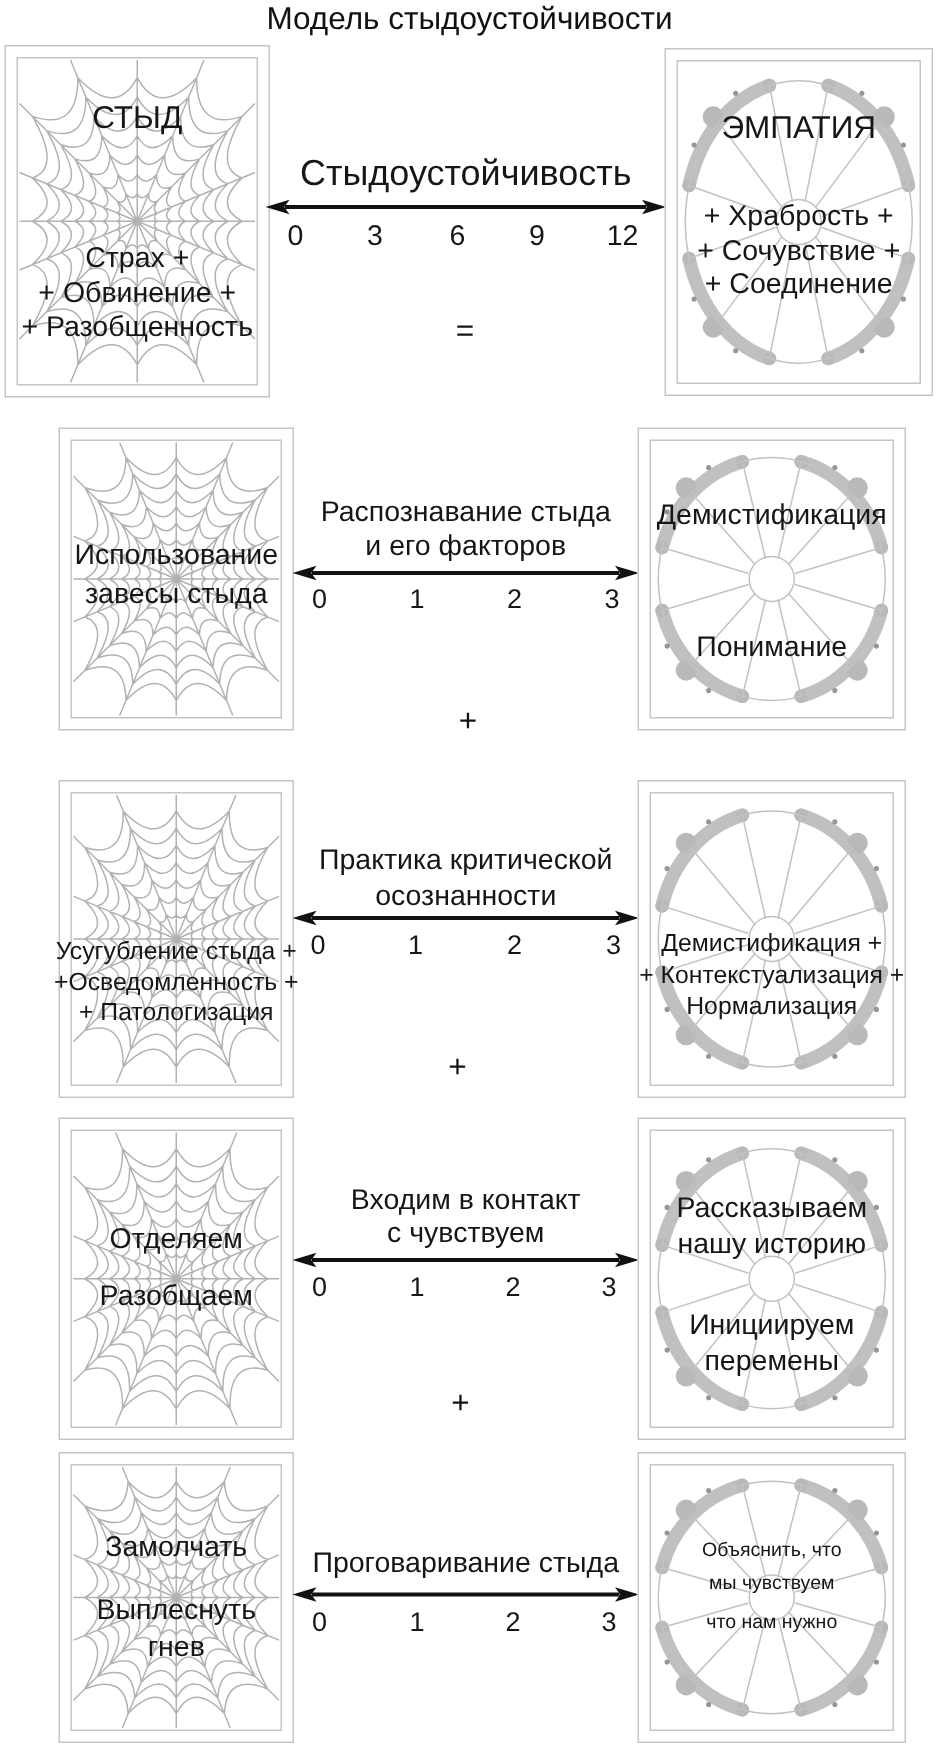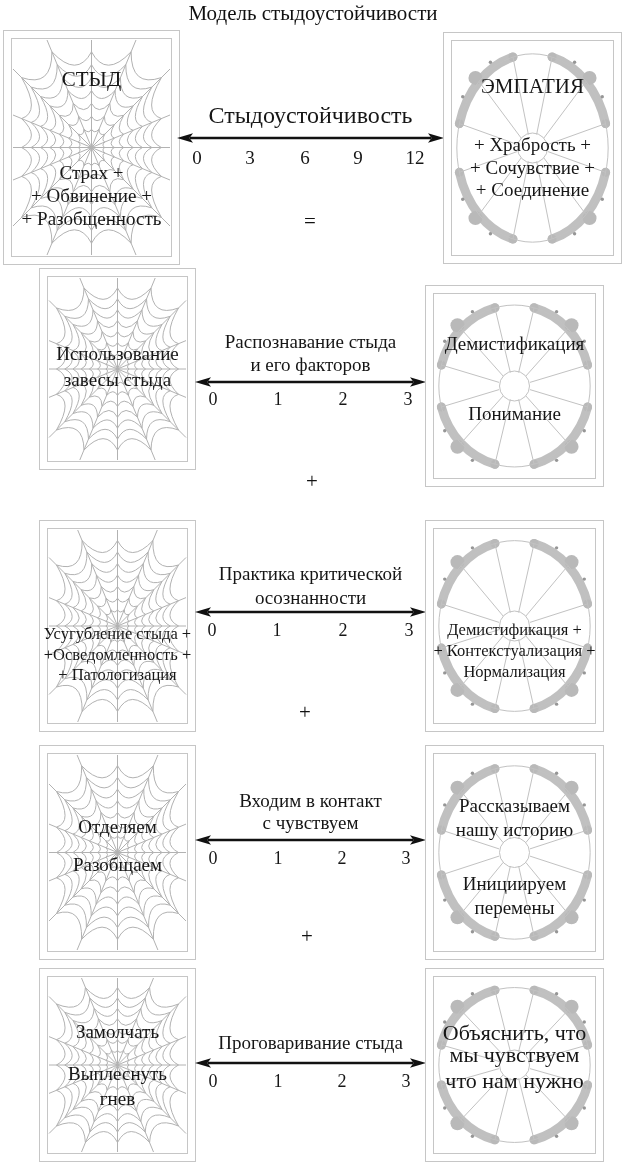--- a/index.html
+++ b/index.html
@@ -1,31 +1,31 @@
 <!DOCTYPE html>
 <html><head>
 <meta charset="utf-8">
 <style>
   html,body{margin:0;padding:0;background:#ffffff;}
   #canvas{
     position:relative;width:626px;height:1164px;background:#ffffff;
-    font-family:Liberation Serif, serif;color:#161616;
+    font-family:Liberation Sans, sans-serif;color:#161616;
     overflow:hidden;
   }
   .title{position:absolute;left:0;top:1px;width:626px;text-align:center;
     font-size:21px;color:#111;}
   .box{position:absolute;border:1px solid #c6c6c6;background:#fff;}
   .inner{position:absolute;inset:7px;border:1px solid #c6c6c6;}
   .art{position:absolute;left:8px;top:8px;}
   .bt{position:absolute;left:-12px;right:-12px;text-align:center;color:#161616;}
   .bt div{white-space:nowrap;}
   .f19{font-size:19px;line-height:23px;}
   .f21{font-size:21px;line-height:26px;}
   .f165{font-size:16.5px;line-height:20.5px;}
-  .f175{font-size:22px;line-height:21.5px;}
+  .f175{font-size:13px;line-height:21.5px;}
   .mid-label{position:absolute;text-align:center;font-size:19px;line-height:23px;white-space:nowrap;}
   .ticks{position:absolute;height:24px;}
   .tk{position:absolute;transform:translateX(-50%);font-size:18px;line-height:22px;}
   .tk1{font-size:19px;}
   .op{position:absolute;width:28px;text-align:center;font-size:21px;color:#111;}
   svg{display:block;}
 </style>
 </head>
 <body>
 
@@ -104,21 +104,21 @@
         <line x1="95.9548132206251" y1="103.37653336856471" x2="153.5916072752938" y2="82.62959871314665" stroke="#c2c2c2" stroke-width="1"></line>
       </svg>
     <div class="bt f21" style="top:40px">ЭМПАТИЯ</div>
     <div class="bt f19" style="top:101px;line-height:22.5px">
       <div>+ Храбрость +</div>
       <div>+ Сочувствие +</div>
       <div>+ Соединение</div>
     </div>
   </div>
 
-  <div class="box" style="left:39px;top:268px;width:155px;height:200px">
+  <div class="box" style="left:39px;top:285px;width:155px;height:200px">
     <div class="inner"></div>
     <svg class="art" width="139" height="184" viewBox="0 0 139 184">
         <path d="M69.5 92L138.0 92.0M69.5 92L138.0 120.4M69.5 92L138.0 160.5M69.5 92L107.2 183.0M69.5 92L69.5 183.0M69.5 92L31.8 183.0M69.5 92L1.0 160.5M69.5 92L1.0 120.4M69.5 92L1.0 92.0M69.5 92L1.0 63.6M69.5 92L1.0 23.5M69.5 92L31.8 1.0M69.5 92L69.5 1.0M69.5 92L107.2 1.0M69.5 92L138.0 23.5M69.5 92L138.0 63.6M81.1 92.0Q77.9 93.7 81.1 96.8M81.1 96.8Q77.9 97.9 81.1 103.6M81.1 103.6Q76.0 101.8 75.9 107.5M75.9 107.5Q71.8 103.1 69.5 107.5M69.5 107.5Q67.2 103.1 63.1 107.5M63.1 107.5Q63.0 101.8 57.9 103.6M57.9 103.6Q61.1 97.9 57.9 96.8M57.9 96.8Q61.1 93.7 57.9 92.0M57.9 92.0Q61.1 90.3 57.9 87.2M57.9 87.2Q61.1 86.1 57.9 80.4M57.9 80.4Q63.0 82.2 63.1 76.5M63.1 76.5Q67.2 80.9 69.5 76.5M69.5 76.5Q71.8 80.9 75.9 76.5M75.9 76.5Q76.0 82.2 81.1 80.4M81.1 80.4Q77.9 86.1 81.1 87.2M81.1 87.2Q77.9 90.3 81.1 92.0M89.4 92.0Q83.8 95.0 89.4 100.2M89.4 100.2Q83.8 102.1 89.4 111.9M89.4 111.9Q80.6 108.7 80.4 118.4M80.4 118.4Q73.4 111.0 69.5 118.4M69.5 118.4Q65.6 111.0 58.6 118.4M58.6 118.4Q58.4 108.7 49.6 111.9M49.6 111.9Q55.2 102.1 49.6 100.2M49.6 100.2Q55.2 95.0 49.6 92.0M49.6 92.0Q55.2 89.0 49.6 83.8M49.6 83.8Q55.2 81.9 49.6 72.1M49.6 72.1Q58.4 75.3 58.6 65.6M58.6 65.6Q65.6 73.0 69.5 65.6M69.5 65.6Q73.4 73.0 80.4 65.6M80.4 65.6Q80.6 75.3 89.4 72.1M89.4 72.1Q83.8 81.9 89.4 83.8M89.4 83.8Q83.8 89.0 89.4 92.0M97.6 92.0Q89.7 96.2 97.6 103.6M97.6 103.6Q89.7 106.3 97.6 120.1M97.6 120.1Q85.2 115.5 85.0 129.3M85.0 129.3Q75.1 118.9 69.5 129.3M69.5 129.3Q63.9 118.9 54.0 129.3M54.0 129.3Q53.8 115.5 41.4 120.1M41.4 120.1Q49.3 106.3 41.4 103.6M41.4 103.6Q49.3 96.2 41.4 92.0M41.4 92.0Q49.3 87.8 41.4 80.4M41.4 80.4Q49.3 77.7 41.4 63.9M41.4 63.9Q53.8 68.5 54.0 54.7M54.0 54.7Q63.9 65.1 69.5 54.7M69.5 54.7Q75.1 65.1 85.0 54.7M85.0 54.7Q85.2 68.5 97.6 63.9M97.6 63.9Q89.7 77.7 97.6 80.4M97.6 80.4Q89.7 87.8 97.6 92.0M105.8 92.0Q95.6 97.4 105.8 107.0M105.8 107.0Q95.6 110.5 105.8 128.3M105.8 128.3Q89.8 122.4 89.5 140.2M89.5 140.2Q76.7 126.7 69.5 140.2M69.5 140.2Q62.3 126.7 49.5 140.2M49.5 140.2Q49.2 122.4 33.2 128.3M33.2 128.3Q43.4 110.5 33.2 107.0M33.2 107.0Q43.4 97.4 33.2 92.0M33.2 92.0Q43.4 86.6 33.2 77.0M33.2 77.0Q43.4 73.5 33.2 55.7M33.2 55.7Q49.2 61.6 49.5 43.8M49.5 43.8Q62.3 57.3 69.5 43.8M69.5 43.8Q76.7 57.3 89.5 43.8M89.5 43.8Q89.8 61.6 105.8 55.7M105.8 55.7Q95.6 73.5 105.8 77.0M105.8 77.0Q95.6 86.6 105.8 92.0M114.0 92.0Q101.6 98.6 114.0 110.4M114.0 110.4Q101.6 114.7 114.0 136.5M114.0 136.5Q94.3 129.3 94.0 151.2M94.0 151.2Q78.3 134.6 69.5 151.2M69.5 151.2Q60.7 134.6 45.0 151.2M45.0 151.2Q44.7 129.3 25.0 136.5M25.0 136.5Q37.4 114.7 25.0 110.4M25.0 110.4Q37.4 98.6 25.0 92.0M25.0 92.0Q37.4 85.4 25.0 73.6M25.0 73.6Q37.4 69.3 25.0 47.5M25.0 47.5Q44.7 54.7 45.0 32.9M45.0 32.9Q60.7 49.4 69.5 32.9M69.5 32.9Q78.3 49.4 94.0 32.9M94.0 32.9Q94.3 54.7 114.0 47.5M114.0 47.5Q101.6 69.3 114.0 73.6M114.0 73.6Q101.6 85.4 114.0 92.0M122.2 92.0Q107.5 99.9 122.2 113.8M122.2 113.8Q107.5 118.9 122.2 144.7M122.2 144.7Q98.9 136.2 98.5 162.1M98.5 162.1Q79.9 142.5 69.5 162.1M69.5 162.1Q59.1 142.5 40.5 162.1M40.5 162.1Q40.1 136.2 16.8 144.7M16.8 144.7Q31.5 118.9 16.8 113.8M16.8 113.8Q31.5 99.9 16.8 92.0M16.8 92.0Q31.5 84.1 16.8 70.2M16.8 70.2Q31.5 65.1 16.8 39.3M16.8 39.3Q40.1 47.8 40.5 21.9M40.5 21.9Q59.1 41.5 69.5 21.9M69.5 21.9Q79.9 41.5 98.5 21.9M98.5 21.9Q98.9 47.8 122.2 39.3M122.2 39.3Q107.5 65.1 122.2 70.2M122.2 70.2Q107.5 84.1 122.2 92.0M130.5 92.0Q113.4 101.1 130.5 117.3M130.5 117.3Q113.4 123.0 130.5 153.0M130.5 153.0Q103.5 143.1 103.0 173.0M103.0 173.0Q81.6 150.3 69.5 173.0M69.5 173.0Q57.4 150.3 36.0 173.0M36.0 173.0Q35.5 143.1 8.5 153.0M8.5 153.0Q25.6 123.0 8.5 117.3M8.5 117.3Q25.6 101.1 8.5 92.0M8.5 92.0Q25.6 82.9 8.5 66.7M8.5 66.7Q25.6 61.0 8.5 31.0M8.5 31.0Q35.5 40.9 36.0 11.0M36.0 11.0Q57.4 33.7 69.5 11.0M69.5 11.0Q81.6 33.7 103.0 11.0M103.0 11.0Q103.5 40.9 130.5 31.0M130.5 31.0Q113.4 61.0 130.5 66.7M130.5 66.7Q113.4 82.9 130.5 92.0" fill="none" stroke="#b2b2b2" stroke-width="1"></path>
       </svg>
     <div class="bt f19" style="top:72px;line-height:26px">
       <div>Использование</div>
       <div>завесы стыда</div>
     </div>
   </div>
 
@@ -173,21 +173,21 @@
         <line x1="69.18629150101523" y1="101.89949493661166" x2="26.993229867613955" y2="149.2473650048629" stroke="#c2c2c2" stroke-width="1"></line>
         <line x1="65.04518677937492" y1="95.62346663143529" x2="7.408392724706204" y2="112.9539898915001" stroke="#c2c2c2" stroke-width="1"></line>
         <line x1="65.0451867793749" y1="88.37653336856471" x2="7.408392724706189" y2="71.04601010849996" stroke="#c2c2c2" stroke-width="1"></line>
         <line x1="69.18629150101523" y1="82.10050506338834" x2="26.993229867613934" y2="34.75263499513712" stroke="#c2c2c2" stroke-width="1"></line>
         <line x1="76.35889527835967" y1="78.47703843195305" x2="60.91516285709226" y2="13.798645103637043" stroke="#c2c2c2" stroke-width="1"></line>
         <line x1="84.64110472164033" y1="78.47703843195305" x2="100.08483714290777" y2="13.798645103637043" stroke="#c2c2c2" stroke-width="1"></line>
         <line x1="91.81370849898475" y1="82.10050506338834" x2="134.00677013238604" y2="34.75263499513711" stroke="#c2c2c2" stroke-width="1"></line>
         <line x1="95.9548132206251" y1="88.37653336856471" x2="153.5916072752938" y2="71.04601010849993" stroke="#c2c2c2" stroke-width="1"></line>
       </svg>
     <div class="bt f19" style="top:46px">Демистификация</div>
-    <div class="bt f19" style="top:116px">Понимание</div>
+    <div class="bt f19" style="top:134px">Понимание</div>
   </div>
 
   <div class="box" style="left:39px;top:520px;width:155px;height:210px">
     <div class="inner"></div>
     <svg class="art" width="139" height="194" viewBox="0 0 139 194">
         <path d="M69.5 97L138.0 97.0M69.5 97L138.0 125.4M69.5 97L138.0 165.5M69.5 97L109.3 193.0M69.5 97L69.5 193.0M69.5 97L29.7 193.0M69.5 97L1.0 165.5M69.5 97L1.0 125.4M69.5 97L1.0 97.0M69.5 97L1.0 68.6M69.5 97L1.0 28.5M69.5 97L29.7 1.0M69.5 97L69.5 1.0M69.5 97L109.3 1.0M69.5 97L138.0 28.5M69.5 97L138.0 68.6M81.1 97.0Q77.9 98.7 81.1 101.8M81.1 101.8Q77.9 102.9 81.1 108.6M81.1 108.6Q76.1 107.1 76.3 113.3M76.3 113.3Q71.9 108.8 69.5 113.3M69.5 113.3Q67.1 108.8 62.7 113.3M62.7 113.3Q62.9 107.1 57.9 108.6M57.9 108.6Q61.1 102.9 57.9 101.8M57.9 101.8Q61.1 98.7 57.9 97.0M57.9 97.0Q61.1 95.3 57.9 92.2M57.9 92.2Q61.1 91.1 57.9 85.4M57.9 85.4Q62.9 86.9 62.7 80.7M62.7 80.7Q67.1 85.2 69.5 80.7M69.5 80.7Q71.9 85.2 76.3 80.7M76.3 80.7Q76.1 86.9 81.1 85.4M81.1 85.4Q77.9 91.1 81.1 92.2M81.1 92.2Q77.9 95.3 81.1 97.0M89.4 97.0Q83.8 100.0 89.4 105.2M89.4 105.2Q83.8 107.1 89.4 116.9M89.4 116.9Q80.8 114.2 81.0 124.8M81.0 124.8Q73.7 117.0 69.5 124.8M69.5 124.8Q65.3 117.0 58.0 124.8M58.0 124.8Q58.2 114.2 49.6 116.9M49.6 116.9Q55.2 107.1 49.6 105.2M49.6 105.2Q55.2 100.0 49.6 97.0M49.6 97.0Q55.2 94.0 49.6 88.8M49.6 88.8Q55.2 86.9 49.6 77.1M49.6 77.1Q58.2 79.8 58.0 69.2M58.0 69.2Q65.3 77.0 69.5 69.2M69.5 69.2Q73.7 77.0 81.0 69.2M81.0 69.2Q80.8 79.8 89.4 77.1M89.4 77.1Q83.8 86.9 89.4 88.8M89.4 88.8Q83.8 94.0 89.4 97.0M97.6 97.0Q89.7 101.2 97.6 108.6M97.6 108.6Q89.7 111.3 97.6 125.1M97.6 125.1Q85.5 121.3 85.8 136.4M85.8 136.4Q75.4 125.3 69.5 136.4M69.5 136.4Q63.6 125.3 53.2 136.4M53.2 136.4Q53.5 121.3 41.4 125.1M41.4 125.1Q49.3 111.3 41.4 108.6M41.4 108.6Q49.3 101.2 41.4 97.0M41.4 97.0Q49.3 92.8 41.4 85.4M41.4 85.4Q49.3 82.7 41.4 68.9M41.4 68.9Q53.5 72.7 53.2 57.6M53.2 57.6Q63.6 68.7 69.5 57.6M69.5 57.6Q75.4 68.7 85.8 57.6M85.8 57.6Q85.5 72.7 97.6 68.9M97.6 68.9Q89.7 82.7 97.6 85.4M97.6 85.4Q89.7 92.8 97.6 97.0M105.8 97.0Q95.6 102.4 105.8 112.0M105.8 112.0Q95.6 115.5 105.8 133.3M105.8 133.3Q90.2 128.4 90.6 147.9M90.6 147.9Q77.1 133.6 69.5 147.9M69.5 147.9Q61.9 133.6 48.4 147.9M48.4 147.9Q48.8 128.4 33.2 133.3M33.2 133.3Q43.4 115.5 33.2 112.0M33.2 112.0Q43.4 102.4 33.2 97.0M33.2 97.0Q43.4 91.6 33.2 82.0M33.2 82.0Q43.4 78.5 33.2 60.7M33.2 60.7Q48.8 65.6 48.4 46.1M48.4 46.1Q61.9 60.4 69.5 46.1M69.5 46.1Q77.1 60.4 90.6 46.1M90.6 46.1Q90.2 65.6 105.8 60.7M105.8 60.7Q95.6 78.5 105.8 82.0M105.8 82.0Q95.6 91.6 105.8 97.0M114.0 97.0Q101.6 103.6 114.0 115.4M114.0 115.4Q101.6 119.7 114.0 141.5M114.0 141.5Q94.8 135.5 95.3 159.4M95.3 159.4Q78.8 141.9 69.5 159.4M69.5 159.4Q60.2 141.9 43.7 159.4M43.7 159.4Q44.2 135.5 25.0 141.5M25.0 141.5Q37.4 119.7 25.0 115.4M25.0 115.4Q37.4 103.6 25.0 97.0M25.0 97.0Q37.4 90.4 25.0 78.6M25.0 78.6Q37.4 74.3 25.0 52.5M25.0 52.5Q44.2 58.5 43.7 34.6M43.7 34.6Q60.2 52.1 69.5 34.6M69.5 34.6Q78.8 52.1 95.3 34.6M95.3 34.6Q94.8 58.5 114.0 52.5M114.0 52.5Q101.6 74.3 114.0 78.6M114.0 78.6Q101.6 90.4 114.0 97.0M122.2 97.0Q107.5 104.9 122.2 118.8M122.2 118.8Q107.5 123.9 122.2 149.7M122.2 149.7Q99.5 142.6 100.1 170.9M100.1 170.9Q80.5 150.2 69.5 170.9M69.5 170.9Q58.5 150.2 38.9 170.9M38.9 170.9Q39.5 142.6 16.8 149.7M16.8 149.7Q31.5 123.9 16.8 118.8M16.8 118.8Q31.5 104.9 16.8 97.0M16.8 97.0Q31.5 89.1 16.8 75.2M16.8 75.2Q31.5 70.1 16.8 44.3M16.8 44.3Q39.5 51.4 38.9 23.1M38.9 23.1Q58.5 43.8 69.5 23.1M69.5 23.1Q80.5 43.8 100.1 23.1M100.1 23.1Q99.5 51.4 122.2 44.3M122.2 44.3Q107.5 70.1 122.2 75.2M122.2 75.2Q107.5 89.1 122.2 97.0M130.5 97.0Q113.4 106.1 130.5 122.3M130.5 122.3Q113.4 128.0 130.5 158.0M130.5 158.0Q104.2 149.7 104.9 182.4M104.9 182.4Q82.2 158.5 69.5 182.4M69.5 182.4Q56.8 158.5 34.1 182.4M34.1 182.4Q34.8 149.7 8.5 158.0M8.5 158.0Q25.6 128.0 8.5 122.3M8.5 122.3Q25.6 106.1 8.5 97.0M8.5 97.0Q25.6 87.9 8.5 71.7M8.5 71.7Q25.6 66.0 8.5 36.0M8.5 36.0Q34.8 44.3 34.1 11.6M34.1 11.6Q56.8 35.5 69.5 11.6M69.5 11.6Q82.2 35.5 104.9 11.6M104.9 11.6Q104.2 44.3 130.5 36.0M130.5 36.0Q113.4 66.0 130.5 71.7M130.5 71.7Q113.4 87.9 130.5 97.0" fill="none" stroke="#b2b2b2" stroke-width="1"></path>
       </svg>
     <div class="bt f165" style="top:103px">
       <div>Усугубление стыда +</div>
       <div>+Осведомленность +</div>

